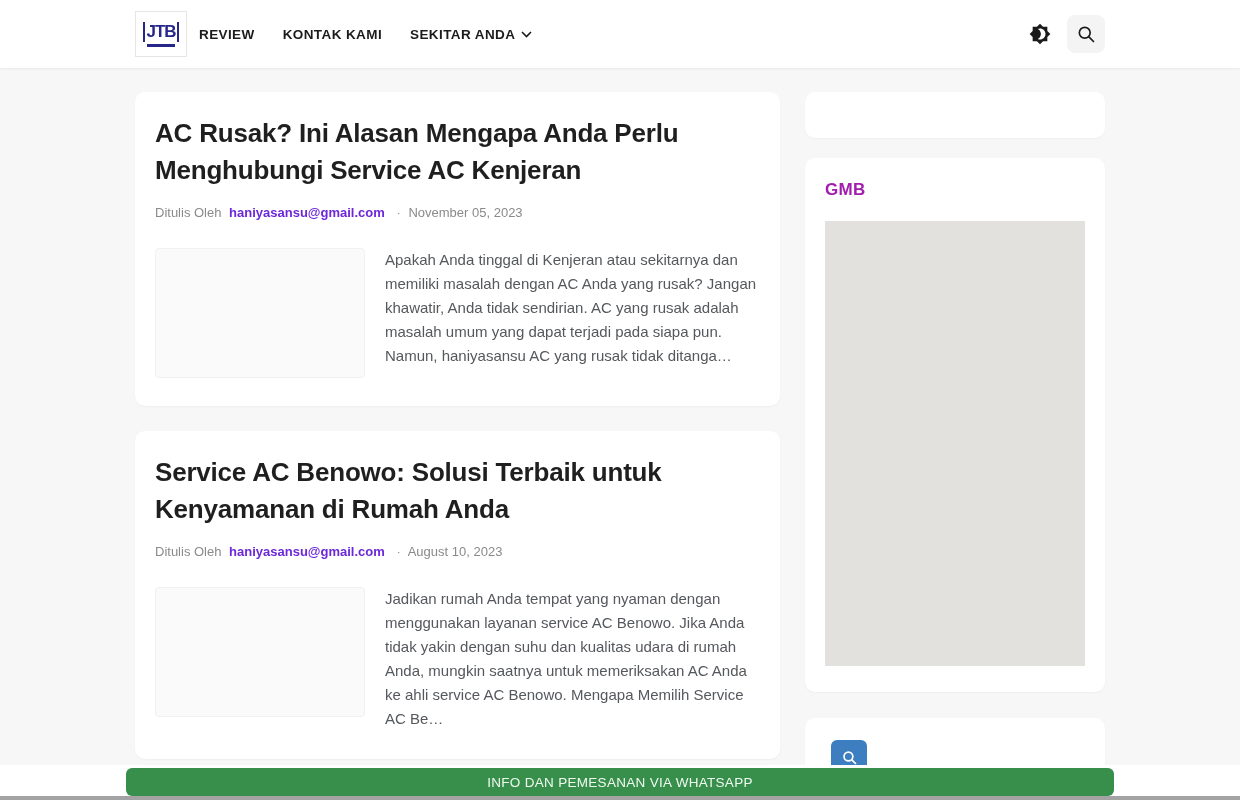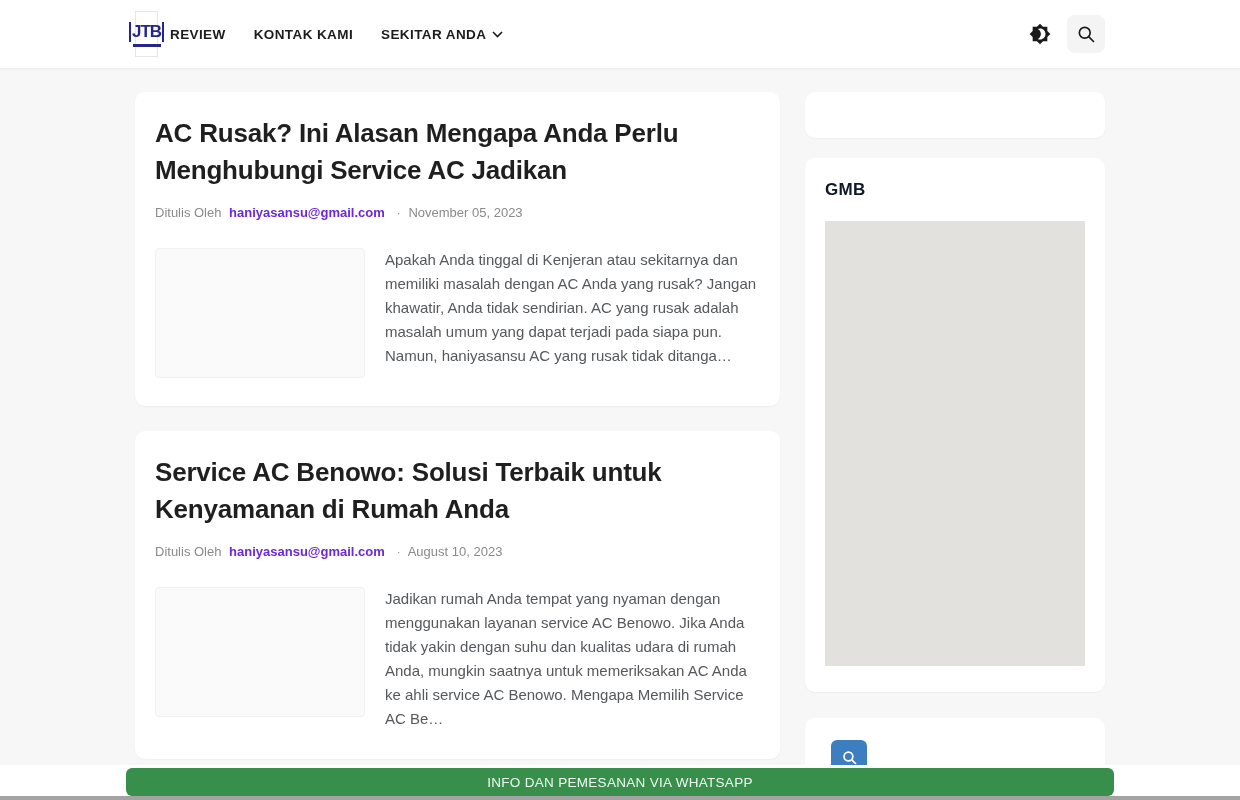--- a/index.html
+++ b/index.html
@@ -15,21 +15,21 @@
   
   .navbar {
     height: 68px;
     background: #ffffff;
     box-shadow: 0 1px 3px rgba(0,0,0,0.06);
     position: relative;
     z-index: 5;
   }
   .navbar .container { display: flex; align-items: center; height: 100%; }
   .logo-box {
-    width: 23px; height: 46px;
+    width: 52px; height: 46px;
     background: #ffffff;
     border: 1px solid #e6e6e6;
     display: flex; flex-direction: column;
     align-items: center; justify-content: center;
     cursor: pointer;
   }
   .logo-jtb {
     font-size: 17px; font-weight: 800; letter-spacing: -1px;
     color: #26268a;
     border: 2px solid #26268a;
@@ -78,21 +78,21 @@
   .thumb {
     width: 210px; height: 130px; flex-shrink: 0;
     background: #fafafa; border: 1px solid #f1f1f1; border-radius: 4px;
     cursor: pointer;
   }
   .excerpt { font-size: 15px; line-height: 24px; color: #55585c; width: 375px; }
 
   
   .widget-empty { height: 46px; margin-bottom: 20px; }
   .widget-gmb { padding: 22px 20px 26px; }
-  .widget-title { font-size: 17px; font-weight: 800; letter-spacing: 0.3px; color: #0f172a; margin-bottom: 21px; }
+  .widget-title { font-size: 17px; font-weight: 800; letter-spacing: 0.3px; color: #a21caf; margin-bottom: 21px; }
   .map-placeholder { width: 260px; height: 445px; background: #e2e1de; }
   .widget-search { margin-top: 26px; padding: 22px 18px; height: 92px; }
   .search-form { display: flex; align-items: center; }
   .search-input {
     flex: 1; height: 34px;
     border: 1px solid #dcdcdc; border-radius: 3px;
     padding: 0 12px; font-size: 15px; color: #555;
     font-family: "Liberation Sans", sans-serif;
     outline: none; background: #fff;
   }
@@ -159,21 +159,21 @@
     </div>
   </div>
 </header>
 
 <div class="page">
   <div class="container">
 
     <main class="main-col">
 
       <article class="card post-card">
-        <h2 class="post-title">AC Rusak? Ini Alasan Mengapa Anda Perlu Menghubungi Service AC Jadikan</h2>
+        <h2 class="post-title">AC Rusak? Ini Alasan Mengapa Anda Perlu Menghubungi Service AC Kenjeran</h2>
         <div class="byline">
           <span>Ditulis Oleh</span>
           <a class="author">haniyasansu@gmail.com</a>
           <span class="sep">·</span>
           <span>November 05, 2023</span>
         </div>
         <div class="post-body">
           <div class="thumb"></div>
           <p class="excerpt">Apakah Anda tinggal di Kenjeran atau sekitarnya dan memiliki masalah dengan AC Anda yang rusak? Jangan khawatir, Anda tidak sendirian. AC yang rusak adalah masalah umum yang dapat terjadi pada siapa pun.  Namun, haniyasansu AC yang rusak tidak ditanga…</p>
         </div>

